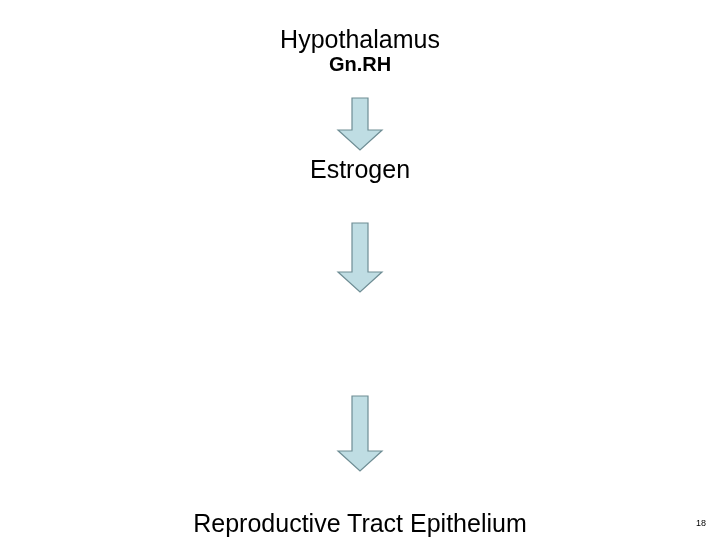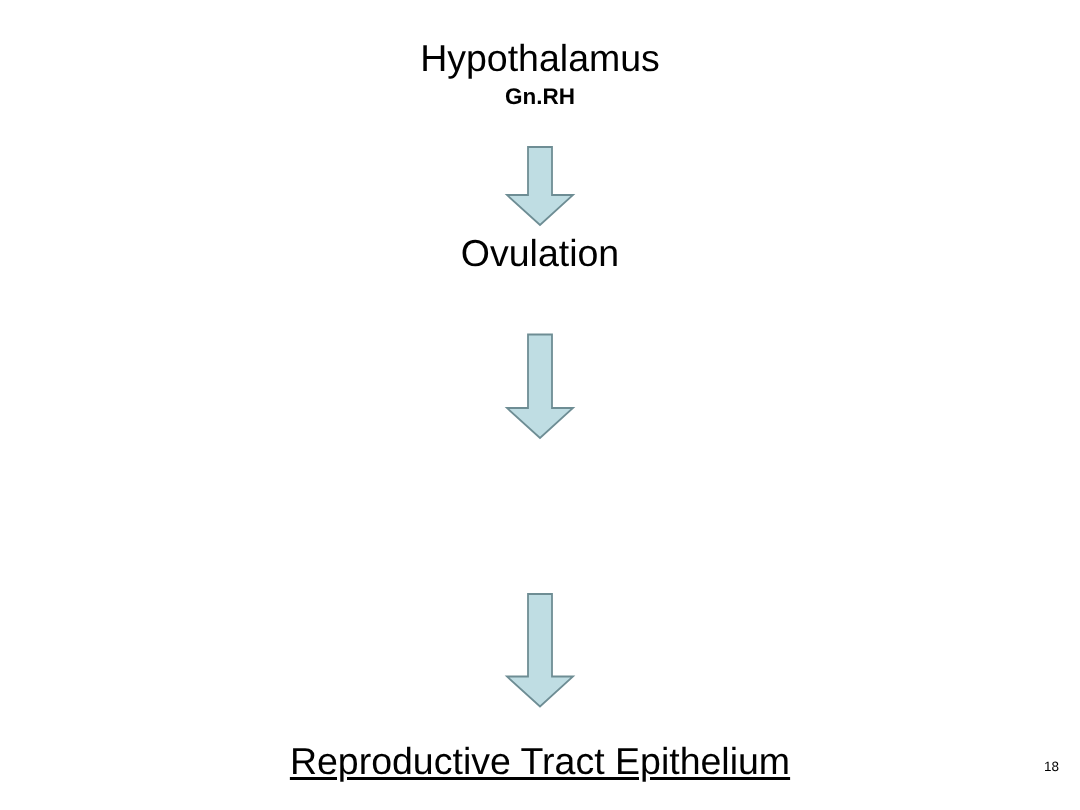--- a/index.html
+++ b/index.html
@@ -26,46 +26,46 @@
     left: 0;
     text-align: center;
   }
   .node-title {
     font-size: 25px;
     font-weight: normal;
     line-height: 30px;
     letter-spacing: 0px;
   }
   .node-sub {
-    font-size: 15px;
+    font-size: 20px;
     font-weight: bold;
     line-height: 21px;
   }
   .arrow {
     position: absolute;
     left: 50%;
     transform: translateX(-50%);
   }
   .arrow svg {
     display: block;
   }
   .page-number {
     position: absolute;
     right: 14px;
-    bottom: 24px;
+    bottom: 12px;
     font-size: 9px;
     color: #000000;
     line-height: 10px;
     text-align: center;
   }
   
   #node-hypothalamus { top: 24px; }
   #node-pituitary    { top: 154px; }
   #node-ovary        { top: 307px; }
-  #node-tract        { top: 493px; text-decoration: underline; }
+  #node-tract        { top: 508px; }
   #arrow-1 { top: 97px; }
   #arrow-2 { top: 222px; }
   #arrow-3 { top: 395px; }
 </style>
 </head>
 <body>
 
 <div class="slide">
 
   <div class="node" id="node-hypothalamus">
@@ -73,21 +73,21 @@
     <div class="node-sub">Gn.RH</div>
   </div>
 
   <div class="arrow" id="arrow-1">
     <svg width="48" height="55" viewBox="0 0 48 55" xmlns="http://www.w3.org/2000/svg">
       <polygon points="16,1 32,1 32,33 46,33 24,53 2,33 16,33" fill="#BFDDE3" stroke="#6E8D94" stroke-width="1.2" stroke-linejoin="miter"></polygon>
     </svg>
   </div>
 
   <div class="node" id="node-pituitary">
-    <div class="node-title">Ovulation</div>
+    <div class="node-title">Estrogen</div>
   </div>
 
   <div class="arrow" id="arrow-2">
     <svg width="48" height="72" viewBox="0 0 48 72" xmlns="http://www.w3.org/2000/svg">
       <polygon points="16,1 32,1 32,50 46,50 24,70 2,50 16,50" fill="#BFDDE3" stroke="#6E8D94" stroke-width="1.2" stroke-linejoin="miter"></polygon>
     </svg>
   </div>
 
 
   <div class="arrow" id="arrow-3">

